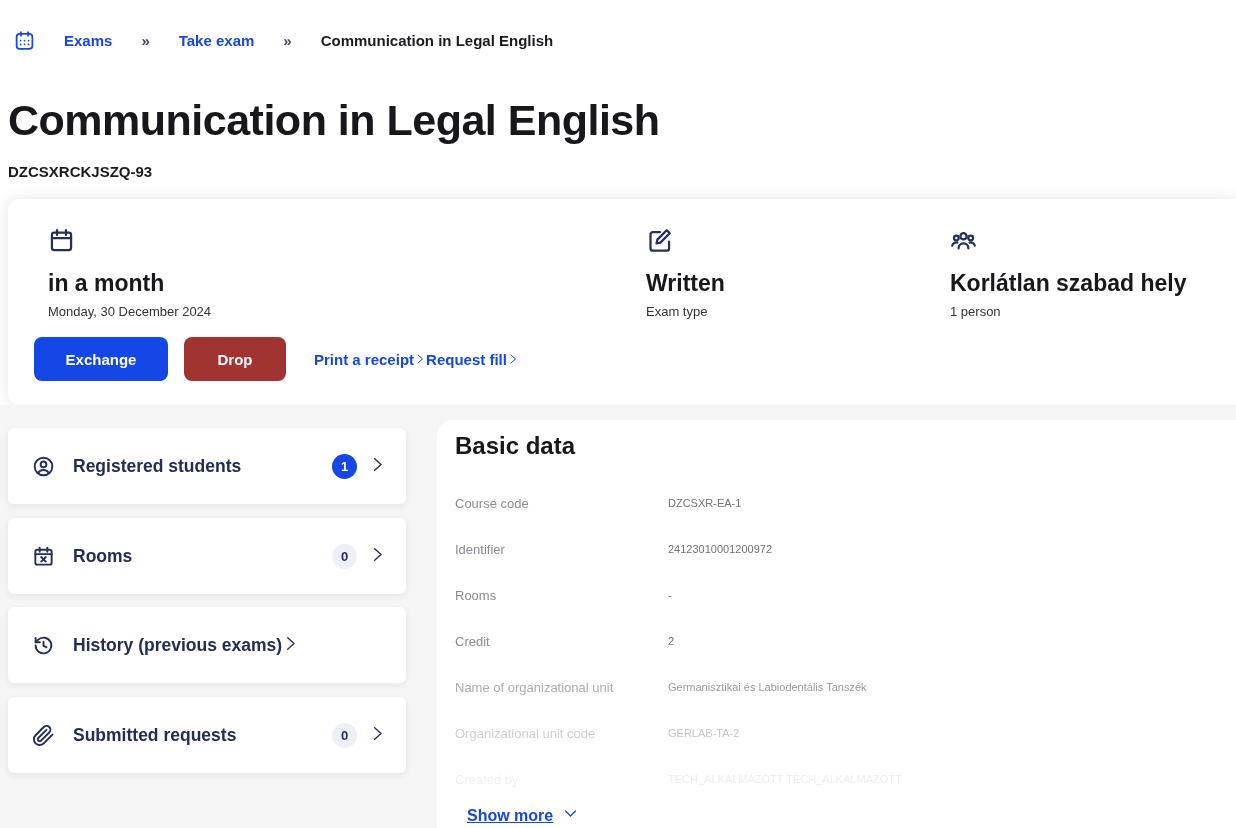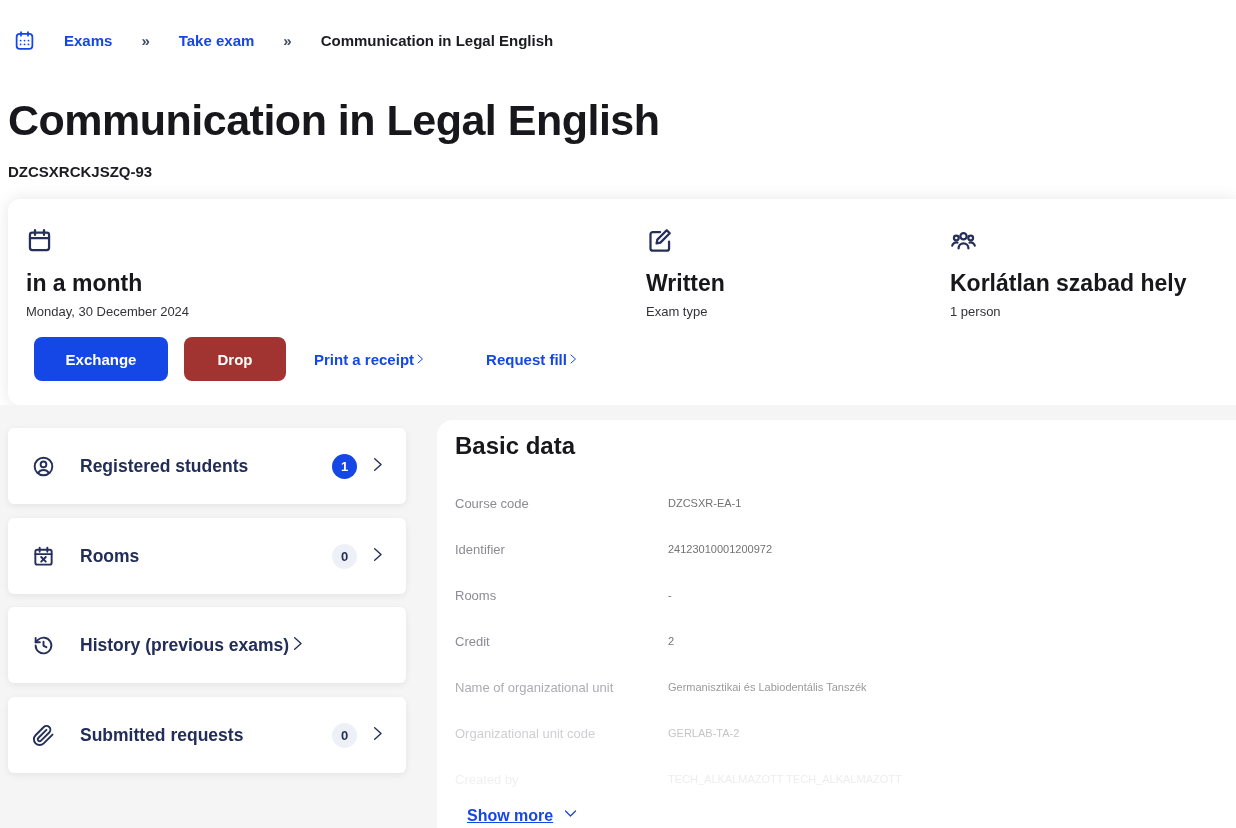--- a/index.html
+++ b/index.html
@@ -12,39 +12,39 @@
   .breadcrumb .crumb-current { color:#1b1b22; }
   .bc-icon { width:21px; height:21px; color:#1447e6; display:block; }
 
   
   .page-title { position:absolute; top:96px; left:8px; font-size:43px; font-weight:800; color:#17171c; letter-spacing:-0.5px; }
   .page-code { position:absolute; top:163px; left:8px; font-size:15px; font-weight:700; color:#1b1b22; }
 
   
   .hero-card { position:absolute; left:8px; right:0; top:199px; height:206px; background:#fff; border-radius:12px 0 0 12px; box-shadow:0 0 16px rgba(0,0,0,0.10); }
   .stat { position:absolute; top:28px; width:300px; }
-  .stat-0 { left:18px; } .stat-1 { left:330px; } .stat-2 { left:638px; } .stat-3 { left:942px; }
+  .stat-0 { left:40px; } .stat-1 { left:330px; } .stat-2 { left:638px; } .stat-3 { left:942px; }
   .stat-icon { width:27px; height:27px; color:#252f5a; display:block; }
   .stat-title { margin-top:16px; font-size:23px; font-weight:800; color:#17171c; }
   .stat-sub { margin-top:7px; font-size:13px; color:#33333a; }
   .hero-actions { position:absolute; left:26px; top:138px; display:flex; align-items:center; }
   .btn { height:44px; border:none; border-radius:8px; font-family:"Liberation Sans",sans-serif; font-size:15px; font-weight:700; color:#fff; cursor:pointer; }
   .btn-exchange { width:134px; background:#1447e6; }
   .btn-drop { width:102px; background:#a13430; margin-left:16px; }
   .text-link { display:flex; align-items:center; font-size:15px; font-weight:700; color:#1447e6; cursor:pointer; }
-  .link-1 { margin-left:28px; } .link-2 { margin-left:60px; }
+  .link-1 { margin-left:28px; } .link-2 { }
   .link-chev { width:12px; height:12px; }
 
   
   .lower-bg { position:absolute; left:0; right:0; top:405px; bottom:0; background:#f5f5f6; }
 
   .side-card { position:absolute; left:8px; width:398px; height:76px; background:#fff; border-radius:6px; box-shadow:0 2px 7px rgba(0,0,0,0.07); display:flex; align-items:center; cursor:pointer; }
   .sc-0 { top:428px; } .sc-1 { top:518px; } .sc-2 { top:607px; } .sc-3 { top:697px; }
   .side-icon { width:23px; height:23px; color:#252f5a; margin-left:24px; flex:none; display:block; }
-  .side-label { margin-left:25px; font-size:17.5px; font-weight:800; color:#222d58; }
+  .side-label { margin-left:18px; font-size:17.5px; font-weight:800; color:#222d58; }
   .badge { margin-left:auto; min-width:25px; height:25px; border-radius:50%; display:flex; align-items:center; justify-content:center; font-size:13px; font-weight:700; flex:none; }
   .badge:empty { display:none; }
   .badge-primary { background:#1447e6; color:#fff; }
   .badge-muted { background:#eef0f7; color:#252f5a; }
   .side-chevron { width:17px; height:17px; color:#252f5a; margin-left:12px; margin-right:20px; flex:none; }
   .sc-2 .side-chevron { margin-left:auto; }
 
   
   .main-panel { position:absolute; left:437px; right:0; top:420px; bottom:0; background:#fff; border-radius:16px 0 0 0; }
   .panel-heading { position:absolute; left:18px; top:12px; font-size:24px; font-weight:800; color:#17171c; }

